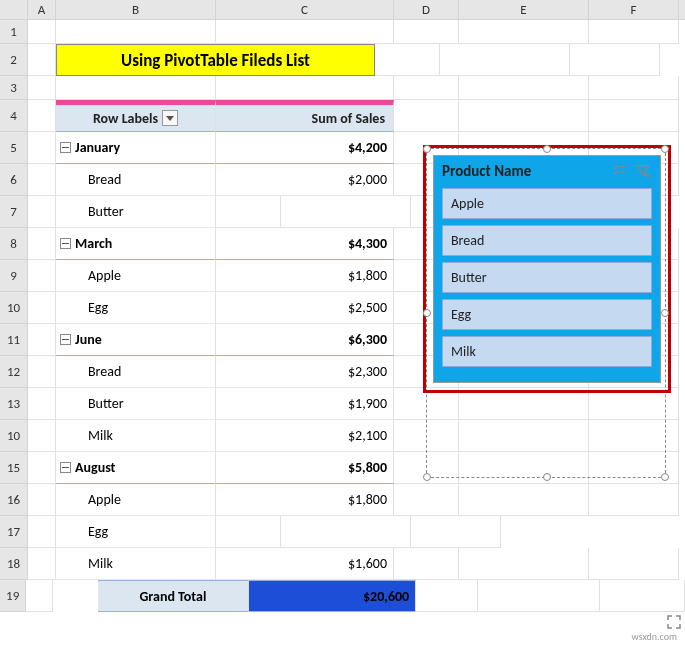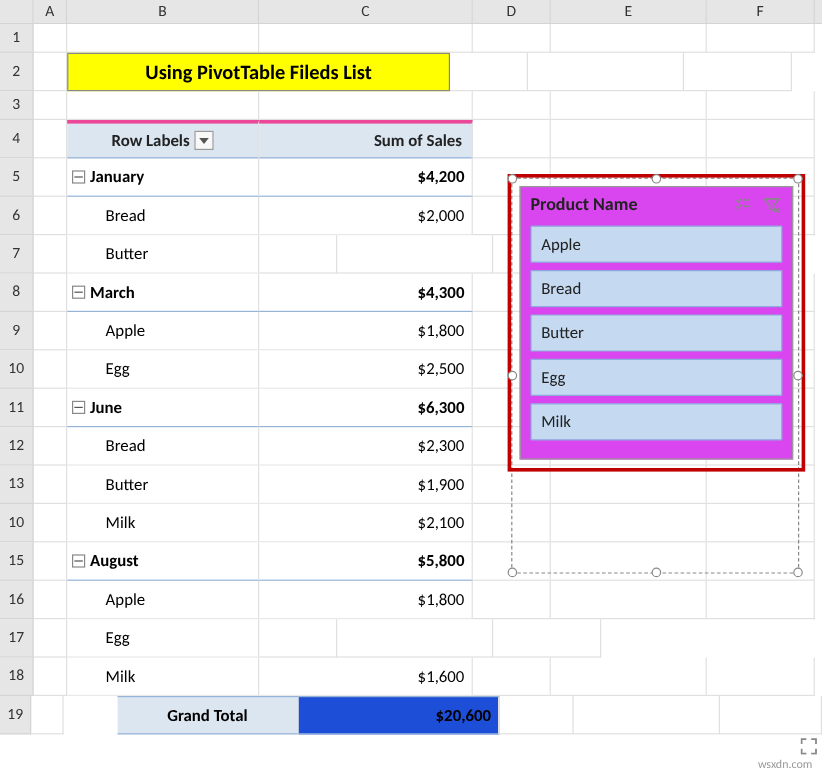--- a/index.html
+++ b/index.html
@@ -79,21 +79,21 @@
       background: #ffff00;
       font-weight: bold;
       font-size: 17px;
       justify-content: center;
       border: 1px solid #888;
     }
 
     
     .pt-header {
       background: #dce6f1;
-      border-top: 3px solid #ec4899;
+      border-top: 5px solid #ec4899;
       border-bottom: 1px solid #95b3d7;
       font-weight: bold;
       color: #222;
     }
     .pt-header-left { justify-content: center; }
     .pt-header-right { justify-content: flex-end; padding-right: 8px; }
 
     .dd-btn {
       width: 16px;
       height: 16px;
@@ -162,21 +162,21 @@
       height: 248px;
       border: 3px solid #c00000;
       pointer-events: none;
     }
     .slicer-panel {
       position: absolute;
       left: 6px;
       top: 6px;
       width: 228px;
       height: 228px;
-      background: #d946ef;
+      background: #0ea5e9;
       border: 1px solid #999;
     }
     .slicer-header {
       display: flex;
       align-items: center;
       padding: 6px 8px;
       font-weight: bold;
       font-size: 15px;
       color: #222;
     }

